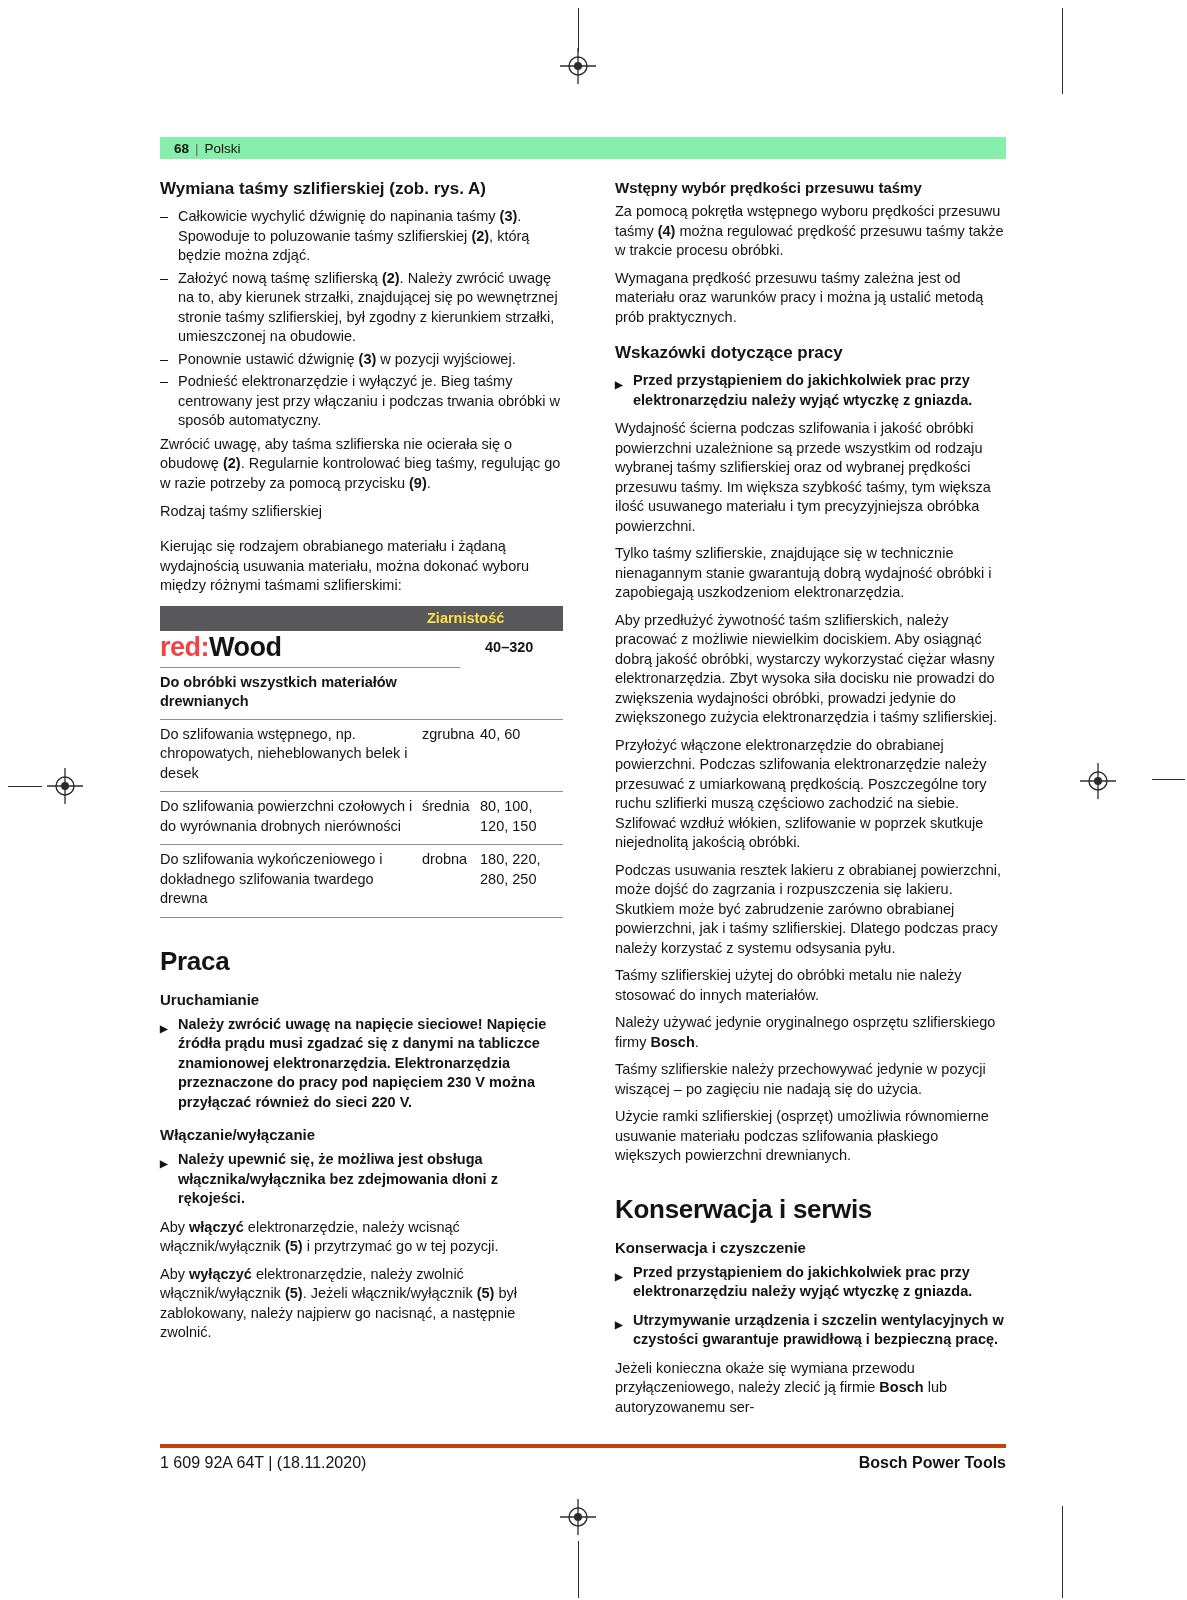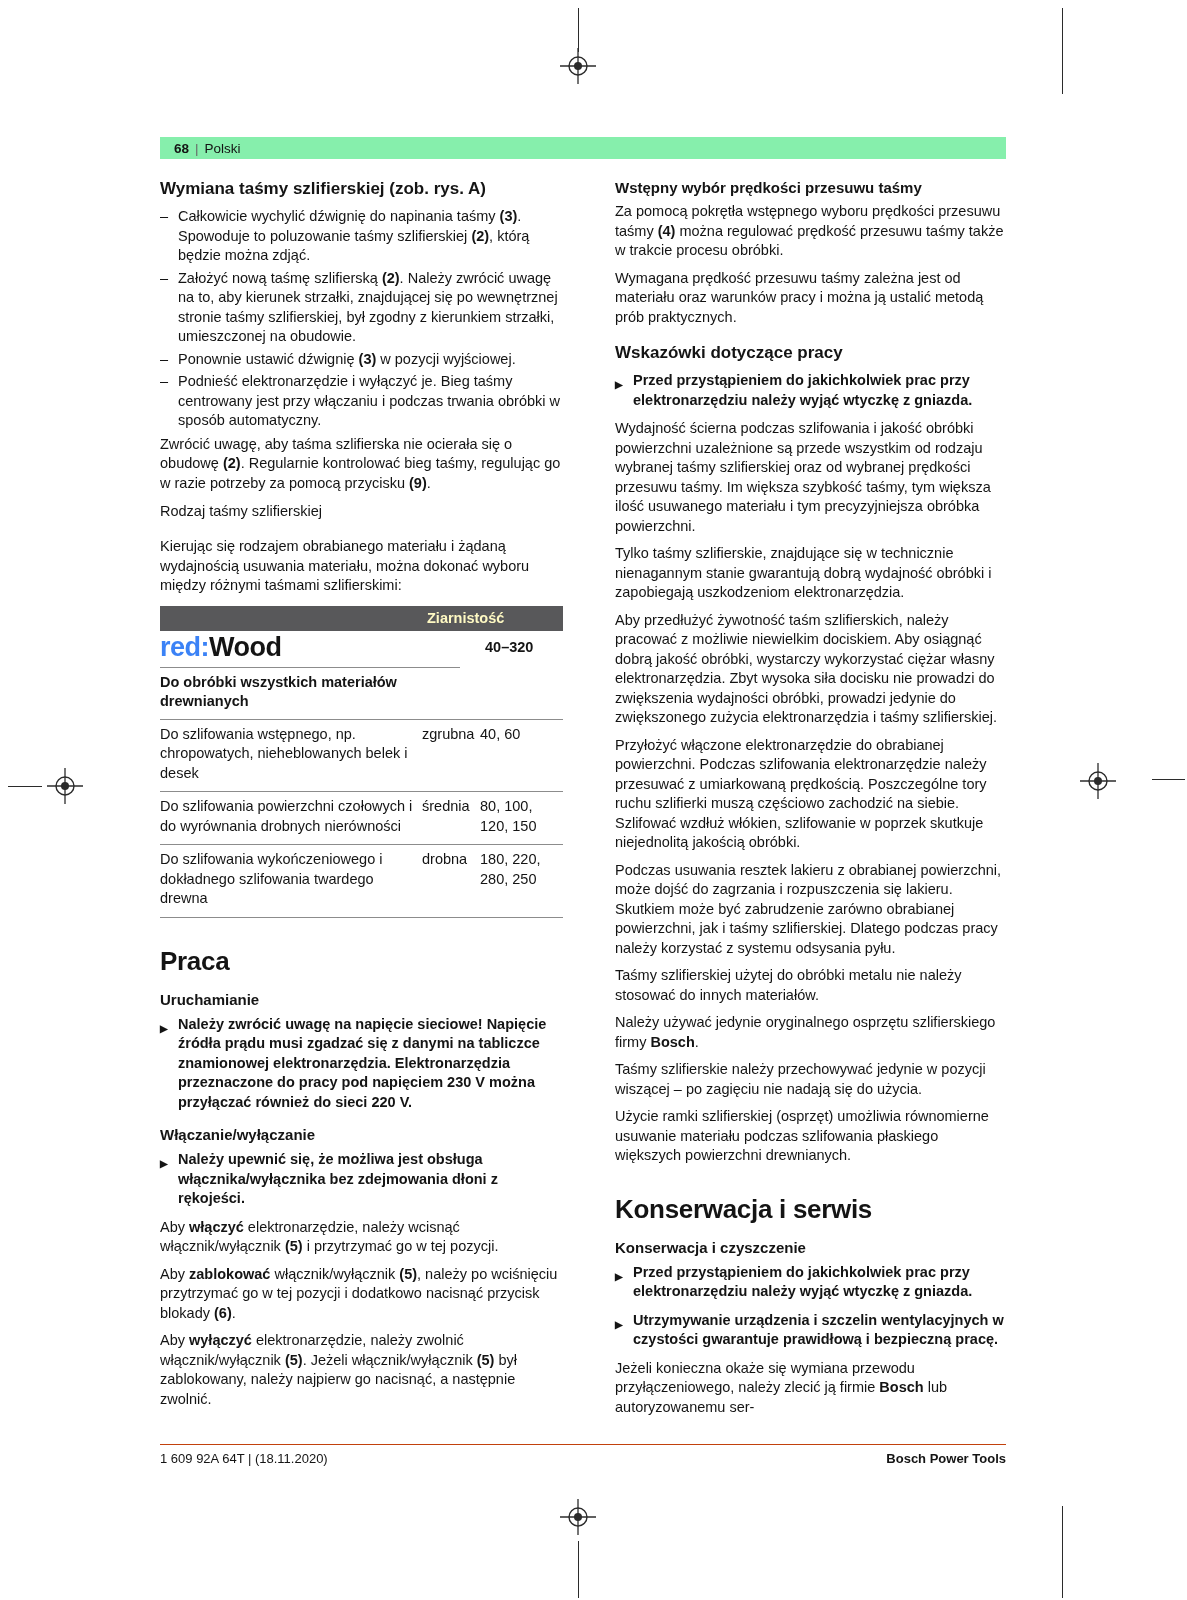--- a/index.html
+++ b/index.html
@@ -27,35 +27,35 @@
   .h-section.first { margin-top:2px; }
   .h-sub { font-size:15px; font-weight:bold; margin:14px 0 6px; }
   .h-sub.first { margin-top:2px; }
   .h-inline { font-size:14.5px; font-weight:normal; margin:10px 0 18px; }
   .dash-item { position:relative; padding-left:18px; font-size:14.5px; line-height:19.5px; margin:3px 0; }
   .dash-item .marker { position:absolute; left:0; top:0; }
   .arrow-item { position:relative; padding-left:18px; font-size:14.5px; line-height:19.5px; margin:7px 0 9px; font-weight:bold; }
   .arrow-item .marker { position:absolute; left:0; top:4px; font-size:10px; }
   
   .gtable { margin-top:10px; font-size:14.5px; line-height:19.5px; border-bottom:1px solid #8c8c8c; }
-  .gt-head { background:#58585a; color:#fef9c3; font-weight:bold; padding:3px 0 3px 267px; }
+  .gt-head { background:#58585a; color:#fde047; font-weight:bold; padding:3px 0 3px 267px; }
   .gt-brand { display:flex; align-items:center; padding:7px 0 9px; }
   .brand-logo { width:325px; font-size:27px; font-weight:bold; letter-spacing:-0.5px; }
-  .brand-red { color:#3b82f6; }
+  .brand-red { color:#ef4444; }
   .gt-range { font-weight:bold; }
   .gt-sub { font-weight:bold; border-top:1px solid #8c8c8c; padding:5px 0 7px; width:300px; }
   .gt-row { display:flex; border-top:1px solid #8c8c8c; padding:5px 0 8px; }
   .gt-desc { width:262px; padding-right:8px; box-sizing:border-box; }
   .gt-grain { width:58px; }
   .gt-grits { width:83px; }
   
   .footer {
     position:absolute; left:160px; top:1444px; width:846px;
-    border-top:1px solid #c2410c; padding-top:6px;
-    display:flex; justify-content:space-between; font-size:13px;
+    border-top:4px solid #c2410c; padding-top:6px;
+    display:flex; justify-content:space-between; font-size:16px;
   }
   .footer .fright { font-weight:bold; }
   b { font-weight:bold; }
 </style>
 </head>
 <body>
 
 <div class="cropline" style="left:578px; top:8px; width:1px; height:44px;"></div>
 <div class="cropline" style="left:1062px; top:8px; width:1px; height:86px;"></div>
 <div class="cropline" style="left:578px; top:1541px; width:1px; height:57px;"></div>
@@ -158,21 +158,20 @@
         <span>Należy zwrócić uwagę na napięcie sieciowe! Napięcie źródła prądu musi zgadzać się z danymi na tabliczce znamionowej elektronarzędzia. Elektronarzędzia przeznaczone do pracy pod napięciem 230 V można przyłączać również do sieci 220 V.</span>
       </div>
 
       <div class="h-sub">Włączanie/wyłączanie</div>
       <div class="arrow-item">
         <span class="marker">▶</span>
         <span>Należy upewnić się, że możliwa jest obsługa włącznika/wyłącznika bez zdejmowania dłoni z rękojeści.</span>
       </div>
 
       <p class="body">Aby <b>włączyć</b> elektronarzędzie, należy wcisnąć włącznik/wyłącznik <b>(5)</b> i przytrzymać go w tej pozycji.</p>
-      <p class="body">Aby <b>zablokować</b> włącznik/wyłącznik <b>(5)</b>, należy po wciśnięciu przytrzymać go w tej pozycji i dodatkowo nacisnąć przycisk blokady <b>(6)</b>.</p>
       <p class="body">Aby <b>wyłączyć</b> elektronarzędzie, należy zwolnić włącznik/wyłącznik <b>(5)</b>. Jeżeli włącznik/wyłącznik <b>(5)</b> był zablokowany, należy najpierw go nacisnąć, a następnie zwolnić.</p>
     </div>
 
     <div class="col">
 
       <div class="h-sub first">Wstępny wybór prędkości przesuwu taśmy</div>
       <p class="body">Za pomocą pokrętła wstępnego wyboru prędkości przesuwu taśmy <b>(4)</b> można regulować prędkość przesuwu taśmy także w trakcie procesu obróbki.</p>
       <p class="body">Wymagana prędkość przesuwu taśmy zależna jest od materiału oraz warunków pracy i można ją ustalić metodą prób praktycznych.</p>
 
       <div class="h-section">Wskazówki dotyczące pracy</div>

